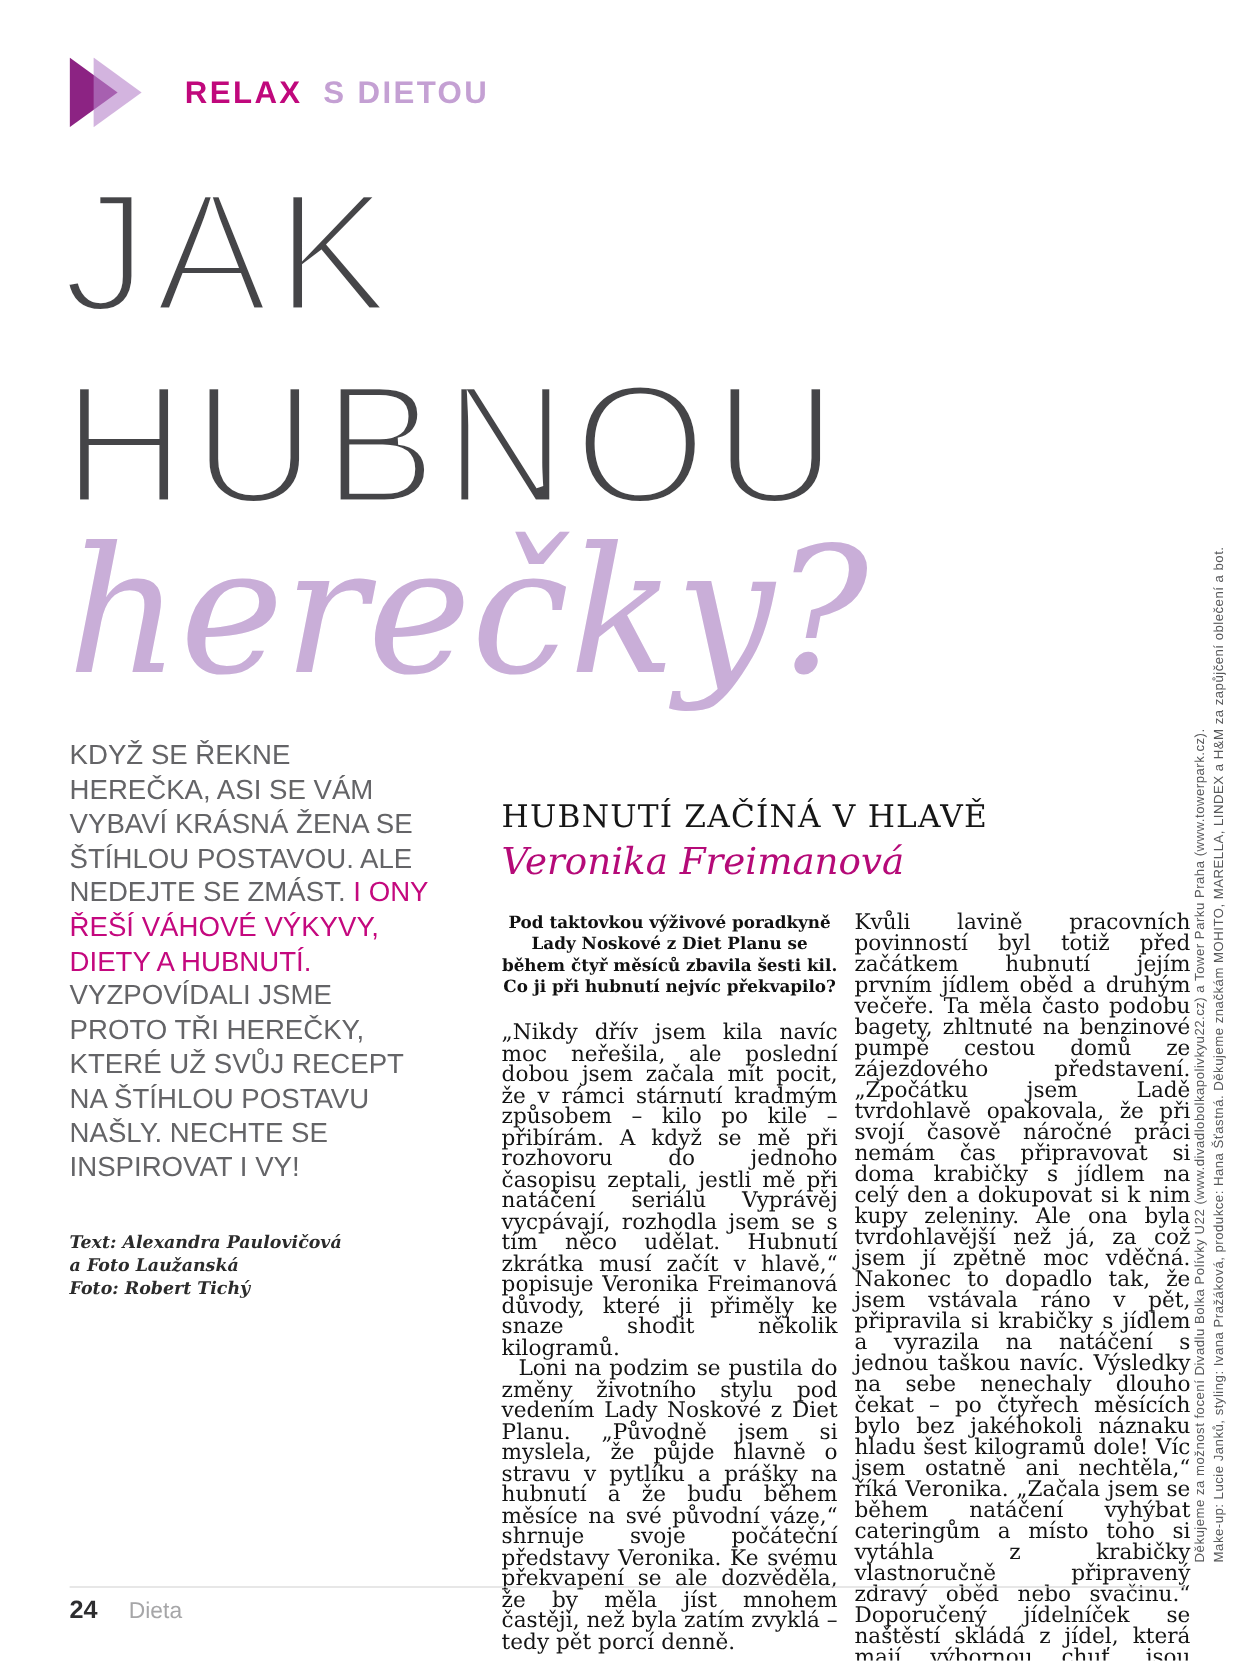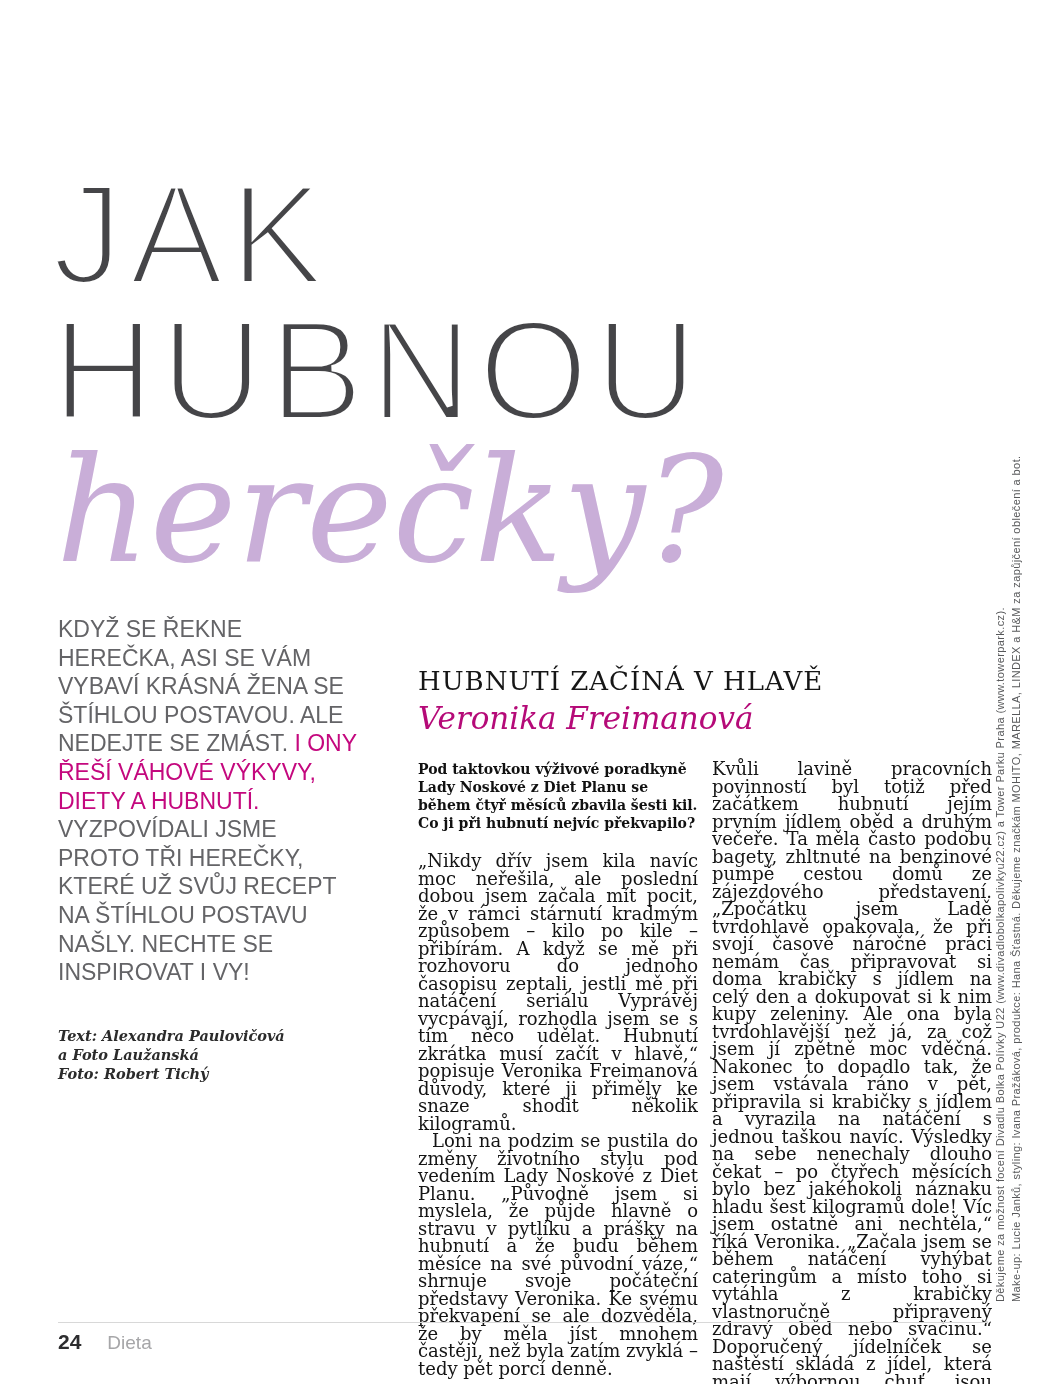--- a/index.html
+++ b/index.html
@@ -17,21 +17,21 @@
   .k-bold  { color:#c0087c; }
   .k-light { color:#c4a0d3; margin-left:8px; }
 
   
   .headline {
     position:absolute; left:52px;
     font-family:"Liberation Sans", sans-serif; font-weight:100;
     color:#454548; font-size:142px; line-height:1; letter-spacing:6px;
     -webkit-text-stroke:6px #ffffff; white-space:nowrap;
   }
-  .headline.l1 { top:164px; }
+  .headline.l1 { top:140px; }
   .headline.l2 { top:300px;text-align:center; }
 
   
   .script-headline {
     position:absolute; left:56px; top:430px;
     font-family:"DejaVu Serif", serif; font-style:italic;
     font-size:146px; line-height:1.1; color:#c9aed8; white-space:nowrap;
   }
 
   
@@ -56,21 +56,21 @@
     font-size:26px; letter-spacing:1px; color:#161616; white-space:nowrap;
   }
   .article-subheading {
     position:absolute; left:418px; top:700px;
     font-family:"DejaVu Serif", serif; font-style:italic; font-weight:normal;
     font-size:31px; color:#b50a78; white-space:nowrap;
   }
   .lead {
     position:absolute; left:418px; top:760px; width:280px;
     font-family:"DejaVu Serif", serif; font-weight:bold;
-    font-size:14px; line-height:18px; color:#111111;
+    font-size:14px; line-height:18px; color:#111111;text-align:center;
   }
   .col {
     position:absolute; width:280px;
     font-family:"DejaVu Serif", serif;
     font-size:18px; line-height:17.5px; color:#141414; text-align:justify;
   }
   .col1 { left:418px; top:852px; }
   .col2 { left:712px; top:760px; }
   .col p + p { text-indent:14px; }
 
@@ -88,20 +88,32 @@
   .footer-rule { position:absolute; left:58px; top:1322px; width:930px; height:1px; background:#d8d8d8; }
   .footer { position:absolute; left:58px; top:1330px; display:flex; align-items:baseline; font-family:"Liberation Sans", sans-serif;gap:20px; }
   .page-num { font-size:21px; font-weight:bold; color:#2d2d2f; }
   .mag-name { font-size:19px; color:#a6a6a8; margin-left:6px; }
 </style>
 </head>
 <body>
 
 <div class="page">
 
+  <header class="kicker">
+    <span>
+      <svg width="78" height="58" viewBox="0 0 78 58">
+        <polygon points="0,0 40,29 0,58" fill="#8c2383"></polygon>
+        <polygon points="20,0 60,29 20,58" fill="#b886cc" opacity="0.62"></polygon>
+      </svg>
+    </span>
+    <span class="kicker-text">
+      <span class="k-bold">RELAX</span>
+      <span class="k-light">S DIETOU</span>
+    </span>
+  </header>
 
   <div class="headline l1">JAK</div>
   <div class="headline l2">HUBNOU</div>
   <div class="script-headline">herečky?</div>
 
   <p class="intro">
     <span>KDYŽ SE ŘEKNE HEREČKA, ASI SE VÁM VYBAVÍ KRÁSNÁ ŽENA SE ŠTÍHLOU POSTAVOU. ALE NEDEJTE SE ZMÁST. </span><span class="hl">I ONY ŘEŠÍ VÁHOVÉ VÝKYVY, DIETY A HUBNUTÍ. </span><span>VYZPOVÍDALI JSME PROTO TŘI HEREČKY, KTERÉ UŽ SVŮJ RECEPT NA ŠTÍHLOU POSTAVU NAŠLY. NECHTE SE INSPIROVAT I VY!</span>
   </p>
 
   <div class="credits">

